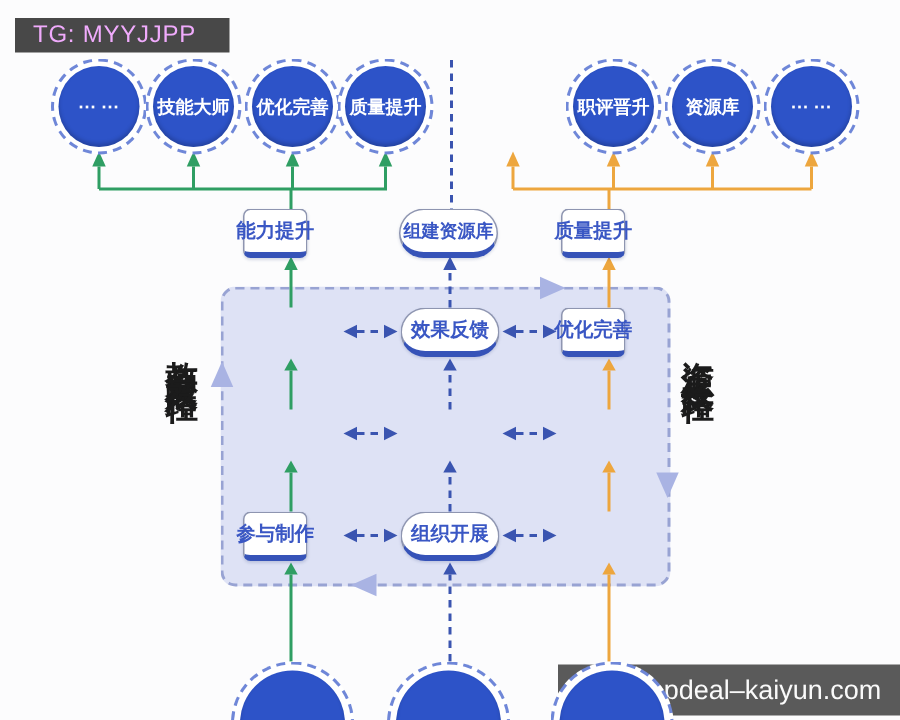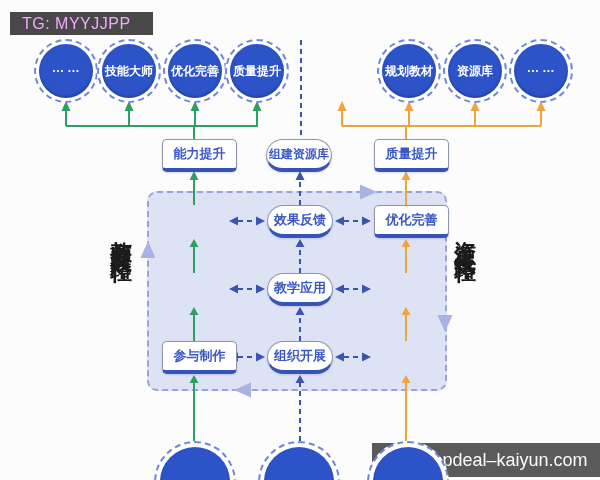--- a/index.html
+++ b/index.html
@@ -21,21 +21,21 @@
     justify-content:center;white-space:nowrap;box-shadow:inset 0 -2px 3px rgba(0,0,0,.2);}
   .circle.big{width:82px;height:82px;top:441px;}
   .circle.big .cfill{width:70px;height:70px;}
 
   
   .bigframe{position:absolute;left:147px;top:191px;width:300px;height:200px;
     box-sizing:border-box;border:2px dashed #98a3d3;border-radius:10px;
     background:rgba(219,224,244,.92);z-index:1;}
 
   
-  .box{position:absolute;width:75px;height:33px;box-sizing:border-box;background:#fff;
+  .box{position:absolute;width:43px;height:33px;box-sizing:border-box;background:#fff;
     border:1px solid #8e95b0;border-bottom:4px solid #3653b8;border-radius:5px;
     color:#3a57c4;font-size:13px;font-weight:bold;display:flex;align-items:center;
     justify-content:center;white-space:nowrap;z-index:3;box-shadow:0 1px 2px rgba(40,60,120,.18);}
   .box.stadium{border-radius:17px;}
   .box.w66{width:66px;}
   .box.small{font-size:12px;}
 
   
   .vlabel{position:absolute;writing-mode:vertical-rl;text-orientation:upright;
     color:#1b1b1b;font-size:22px;font-weight:bold;letter-spacing:4px;z-index:3;}
@@ -122,21 +122,21 @@
     <div class="cfill">技能大师</div>
     </div>
   <div class="circle" style="left:163px;top:39px">
     <div class="cfill">优化完善</div>
     </div>
   <div class="circle" style="left:225px;top:39px">
     <div class="cfill">质量提升</div>
     </div>
 
   <div class="circle" style="left:377px;top:39px">
-    <div class="cfill">规划教材</div>
+    <div class="cfill">职评晋升</div>
     </div>
   <div class="circle" style="left:443px;top:39px">
     <div class="cfill">资源库</div>
     </div>
   <div class="circle" style="left:509px;top:39px">
     <div class="cfill">··· ···</div>
     </div>
 
   <div class="circle big" style="left:154px">
     <div class="cfill"></div>
@@ -148,21 +148,20 @@
     <div class="cfill"></div>
     </div>
 
   <div class="box" style="left:162px;top:139px">能力提升</div>
   <div class="box stadium w66 small" style="left:266px;top:139px">组建资源库</div>
   <div class="box" style="left:374px;top:139px">质量提升</div>
 
   <div class="box stadium w66" style="left:267px;top:205px">效果反馈</div>
   <div class="box" style="left:374px;top:205px">优化完善</div>
 
-  <div class="box stadium w66" style="left:267px;top:273px">教学应用</div>
 
   <div class="box" style="left:162px;top:341px">参与制作</div>
   <div class="box stadium w66" style="left:267px;top:341px">组织开展</div>
 
   <div class="vlabel" style="left:106px;top:223px">教师发展路径</div>
   <div class="vlabel" style="left:450px;top:223px">资源生长路径</div>
 
   <div class="badge">TG: MYYJJPP</div>
   <div class="watermark">www.topdeal–kaiyun.com</div>
 

